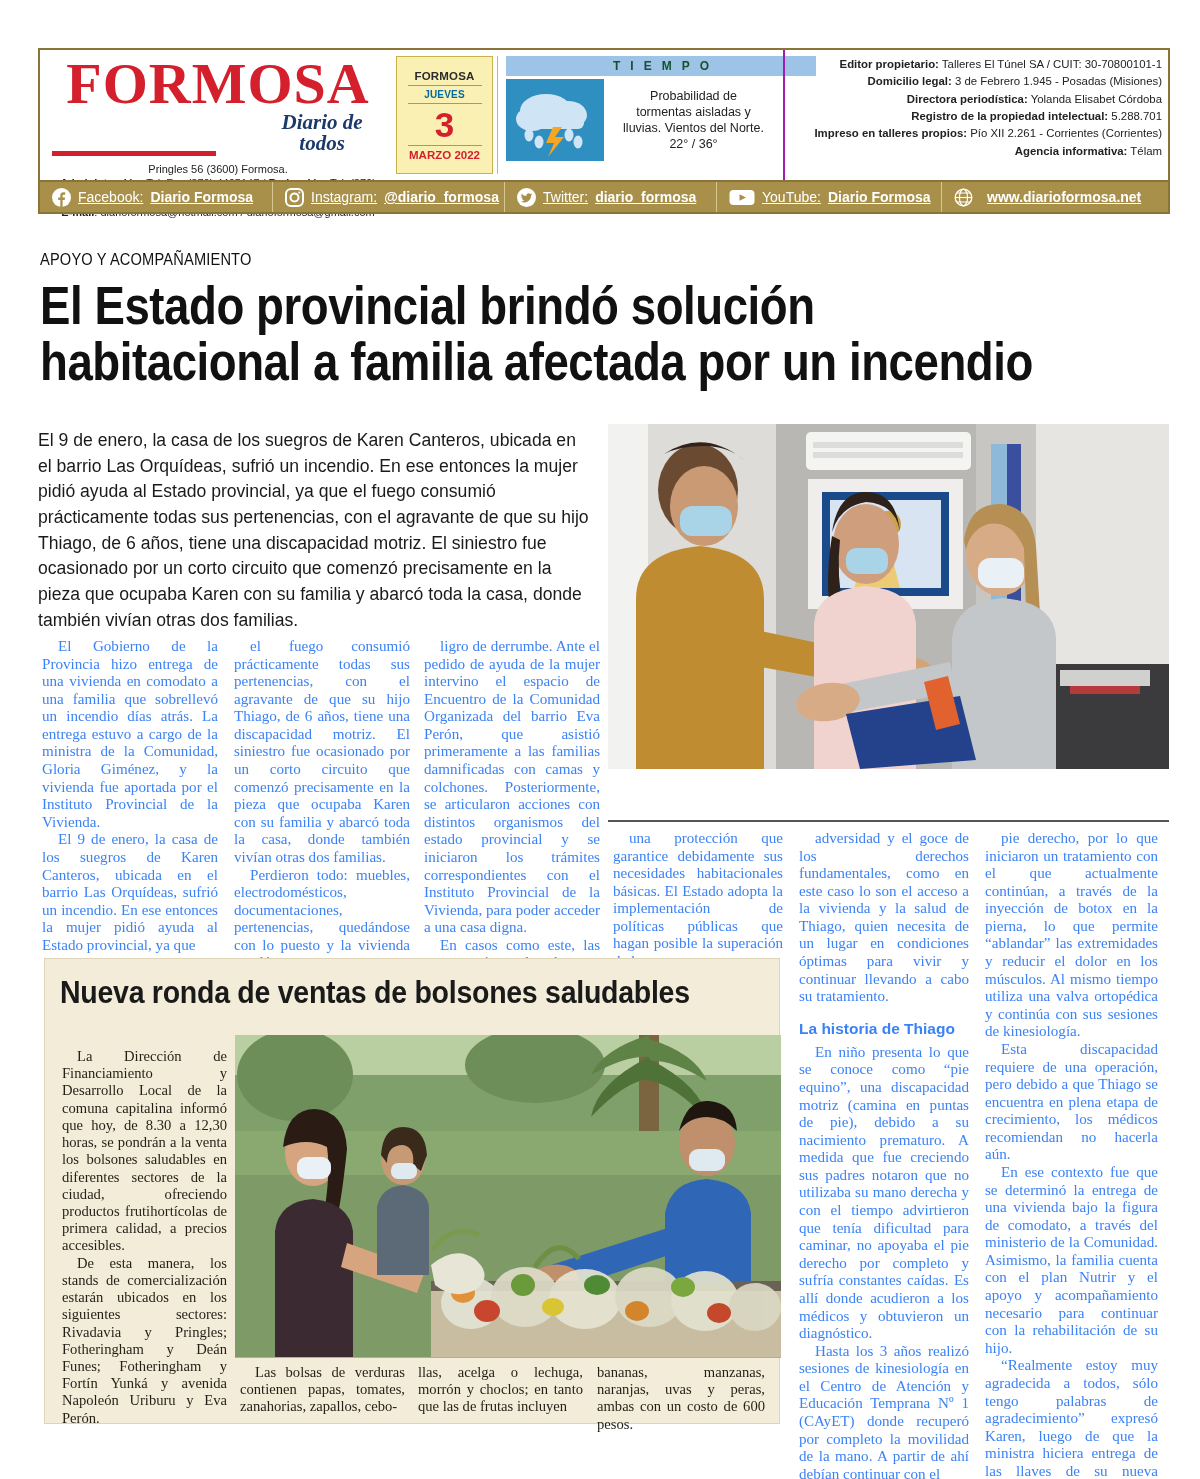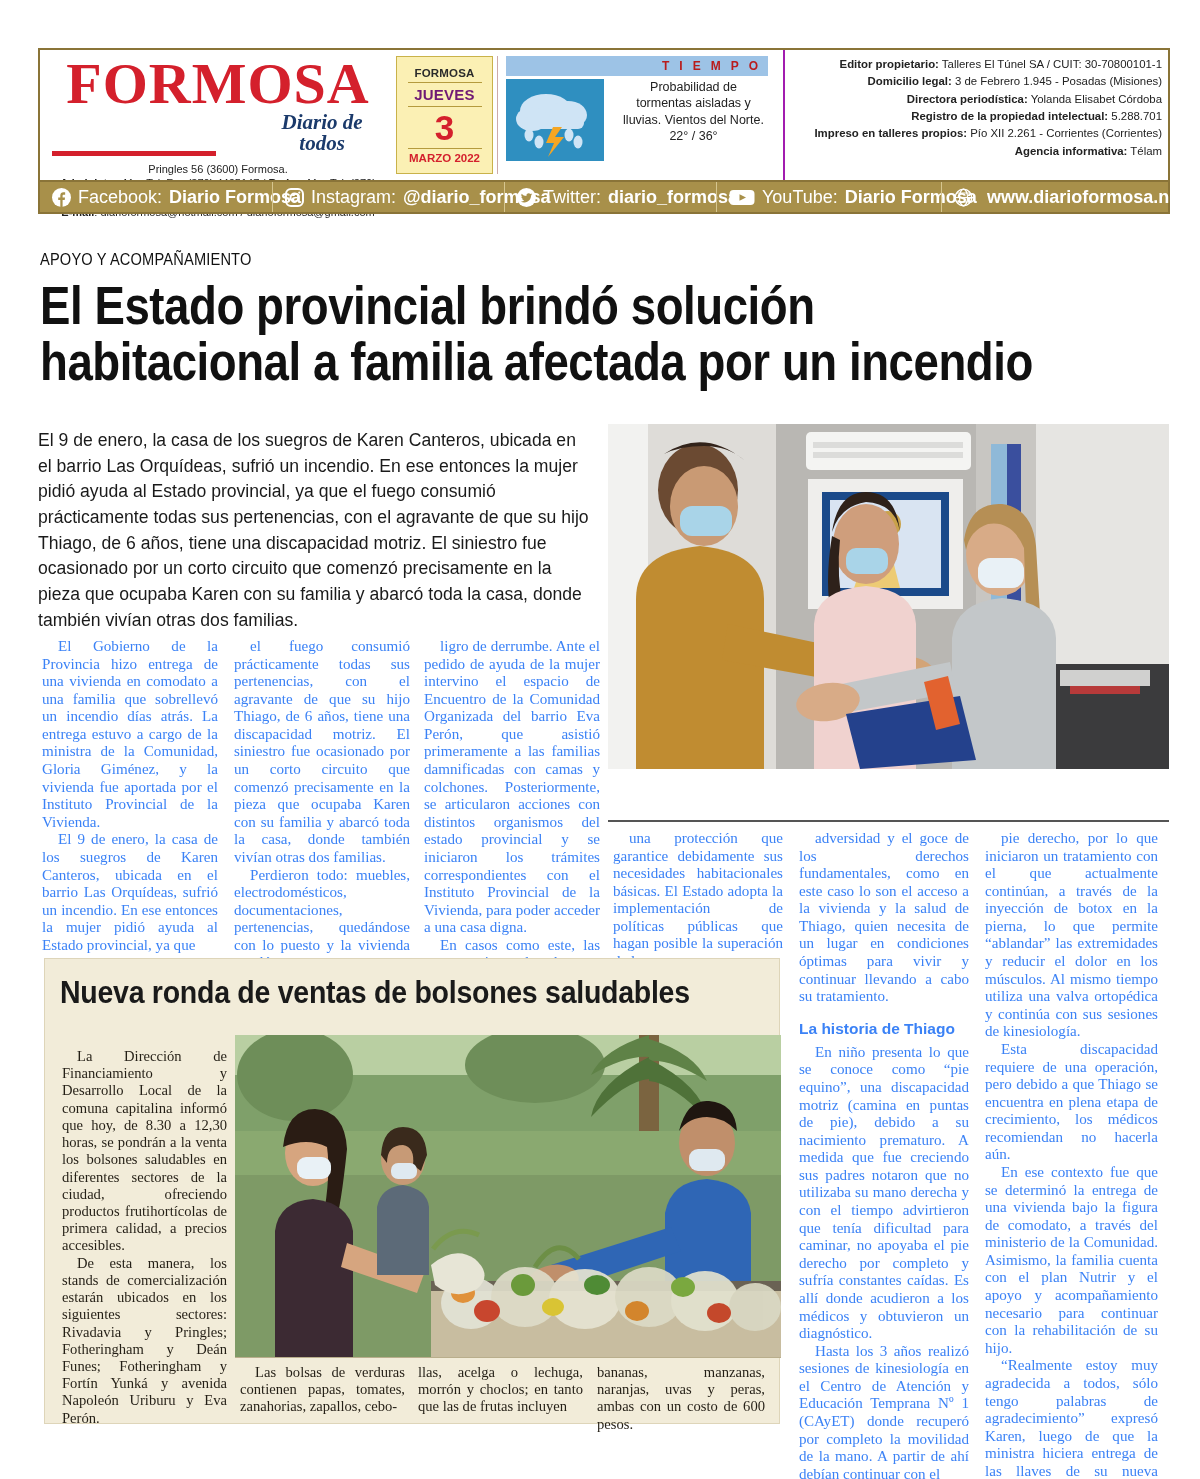--- a/index.html
+++ b/index.html
@@ -35,48 +35,48 @@
   .mast-addr { font-size:11px; line-height:1.32; color:#222; margin-top:6px; }
   .mast-addr b { font-weight:700; }
 
   .mast-date {
     width:97px; margin:6px 4px 6px 0; background:#fbf0b4; border:1px solid #c9b24a;
     display:flex; flex-direction:column; align-items:center; justify-content:center;
     padding:4px 0;
   }
   .md-city { font-size:11.5px; font-weight:700; color:#2b2b2b; letter-spacing:.2px; }
   .md-sep { width:74px; height:1px; background:#b59b3d; margin:3px 0; }
-  .md-day { font-size:15px; font-weight:700; color:#701a75; letter-spacing:.2px;}
+  .md-day { font-size:10px; font-weight:700; color:#0369a1; letter-spacing:.2px;}
   .md-num { font-size:35px; font-weight:700; color:#d4202c; line-height:1; }
   .md-month { font-size:11.5px; font-weight:700; color:#d4202c; }
 
   .mast-weather { width:286px; border-left:1px solid #caa; margin:6px 0; padding-left:8px; display:flex; flex-direction:column; }
   .wx-title {
-    background:#9dc3e6; color:#b91c1c; font-weight:700; font-size:12px;
-    letter-spacing:10px; text-align:right; padding:3px 0 3px 10px; width:262px;
-  }
-  .wx-body { display:flex; align-items:flex-start; margin-top:3px; }
+    background:#9dc3e6; color:#14532d; font-weight:700; font-size:12px;
+    letter-spacing:10px; text-align:center; padding:3px 0 3px 10px; width:310px;
+  }
+  .wx-body { display:flex; align-items:center; margin-top:3px; }
   .wx-icon { width:98px; height:82px; background:#2f8fc0; position:relative; }
   .wx-text { flex:1; font-size:12.5px; line-height:1.3; color:#222; text-align:center; display:flex; flex-direction:column; justify-content:center; padding:0 2px; }
 
   .mast-credits {
     flex:1; border-left:2px solid #a21caf; padding:6px 6px 4px 10px;
     font-size:11.4px; line-height:1.52; text-align:right; color:#222;
   }
   .mast-credits b { font-weight:700; }
 
   
   .social {
     position:absolute; left:38px; top:180px; width:1132px; height:34px;
     background:#a8904a; border:2px solid #8a7438;
     display:flex; align-items:center; color:#ffffff;
   }
   .soc {
     display:flex; align-items:center; gap:7px; padding:0 12px; height:100%;
-    font-size:18px; white-space:nowrap;
+    font-size:14px; white-space:nowrap;text-decoration:underline;
   }
   .soc + .soc { border-left:1px solid #d6c68f; }
   .soc b { font-weight:700; }
   .soc-ico { width:19px; height:19px; flex:0 0 19px; position:relative; }
 
   
   .kicker {
     position:absolute; left:40px; top:250px; font-size:17px; letter-spacing:.2px;
     font-family:"Liberation Sans Narrow","Liberation Sans", sans-serif;
     transform:scaleX(0.86); transform-origin:left center; color:#111;

